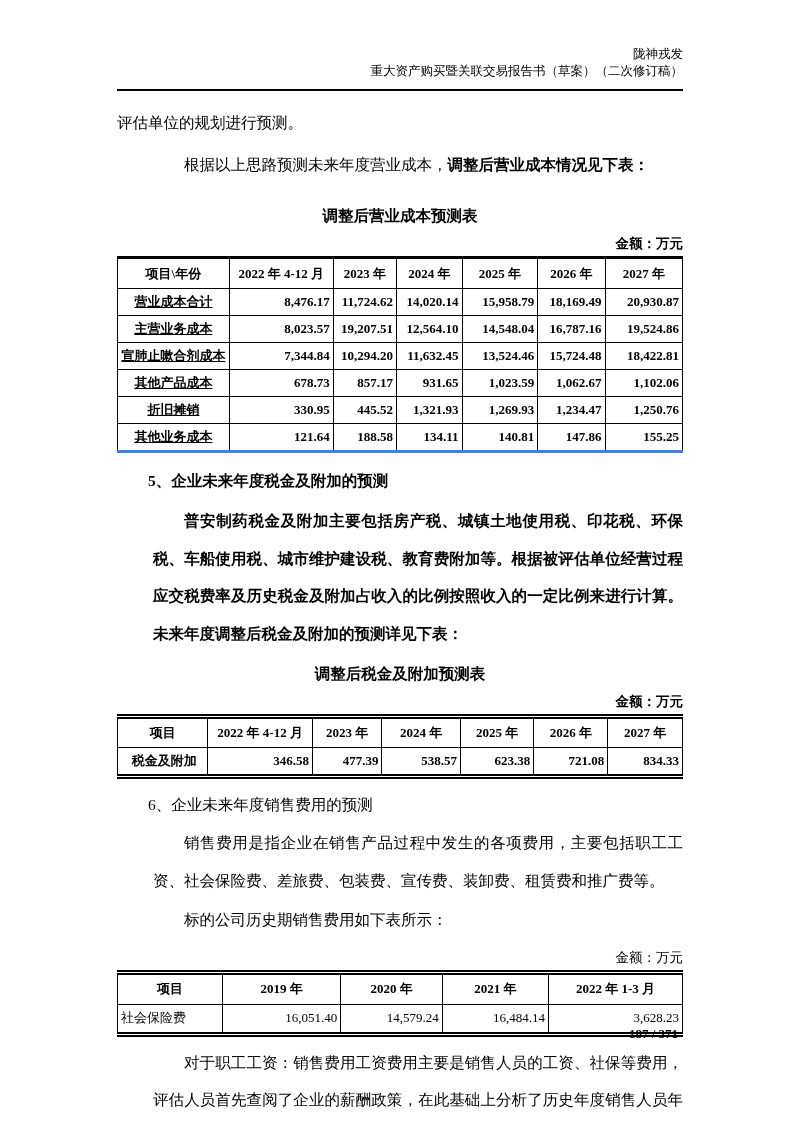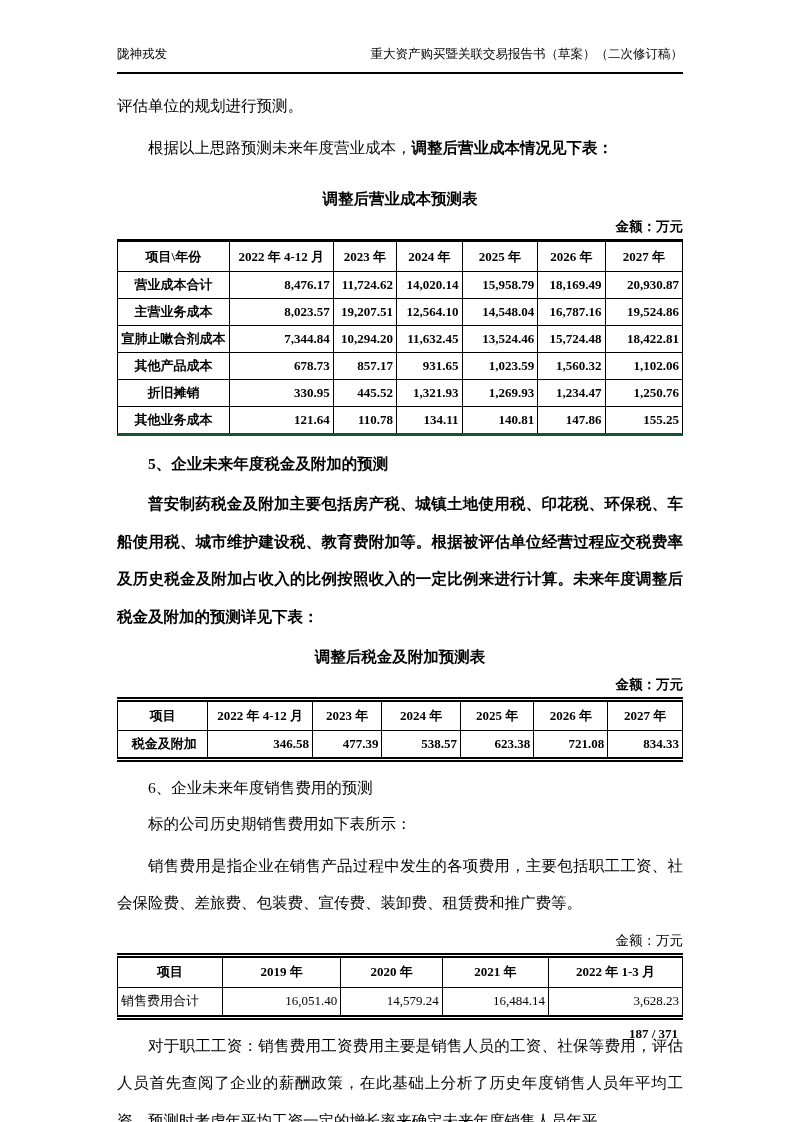--- a/index.html
+++ b/index.html
@@ -17,28 +17,29 @@
     left: 117px; top: 46px;
     width: 566px;
   }
   .pagehead {
     display: flex;
     justify-content: space-between;
     align-items: flex-end;
     font-size: 12.5px;
     padding-bottom: 9px;
     border-bottom: 2px solid #000;
+    flex-direction: column;
   }
   .para {
     font-size: 15.5px;
     line-height: 37.5px;
     margin: 0;
     text-align: justify;
   }
-  .indent { text-indent: 31px; }
+  .indent { text-indent: 31px; margin-left: 36px; }
   .mt-sm { margin-top: 4px; }
   .bold { font-weight: bold; }
   .section-heading {
     font-size: 15.5px;
     line-height: 30px;
     margin-top: 13px;
     text-indent: 31px;
   }
   .table-title {
     font-size: 15.5px;
@@ -61,24 +62,24 @@
     font-size: 13px;
   }
   .doc-table th, .doc-table td {
     border: 1px solid #000;
     overflow: hidden;
     white-space: nowrap;
     padding: 0;
   }
   .doc-table th { font-weight: bold; text-align: center; }
   .doc-table td.num { text-align: right; padding-right: 3px; }
-  .t1 { border-top: 3px solid #000; border-bottom: 3px solid #14532d; font-weight: bold; }
+  .t1 { border-top: 3px solid #000; border-bottom: 3px solid #3b82f6; font-weight: bold; }
   .t1 th { height: 29px; }
   .t1 td { height: 26px; }
-  .t1 td.rowlabel { text-align: center; }
+  .t1 td.rowlabel { text-align: center; text-decoration: underline; }
   .t2 { border-top: 5px double #000; border-bottom: 5px double #000; font-weight: bold; }
   .t2 th { height: 28px; }
   .t2 td { height: 26px; }
   .t2 td.rowlabel { text-align: center; padding-left: 3px; margin-top: 27px; }
   .t3 { border-top: 5px double #000; border-bottom: 5px double #000; }
   .t3 th { height: 29px; }
   .t3 td { height: 27px; font-weight: normal; }
   .t3 td.rowlabel { text-align: left; padding-left: 3px; }
   .page-number {
     position: absolute;
@@ -155,36 +156,36 @@
             <td class="num">13,524.46</td>
             <td class="num">15,724.48</td>
             <td class="num">18,422.81</td>
           </tr>
           <tr>
             <td class="rowlabel">其他产品成本</td>
             <td class="num">678.73</td>
             <td class="num">857.17</td>
             <td class="num">931.65</td>
             <td class="num">1,023.59</td>
-            <td class="num">1,560.32</td>
+            <td class="num">1,062.67</td>
             <td class="num">1,102.06</td>
           </tr>
           <tr>
             <td class="rowlabel">折旧摊销</td>
             <td class="num">330.95</td>
             <td class="num">445.52</td>
             <td class="num">1,321.93</td>
             <td class="num">1,269.93</td>
             <td class="num">1,234.47</td>
             <td class="num">1,250.76</td>
           </tr>
           <tr>
             <td class="rowlabel">其他业务成本</td>
             <td class="num">121.64</td>
-            <td class="num">110.78</td>
+            <td class="num">188.58</td>
             <td class="num">134.11</td>
             <td class="num">140.81</td>
             <td class="num">147.86</td>
             <td class="num">155.25</td>
           </tr>
         </tbody>
     </table>
 
     <div class="section-heading bold">5、企业未来年度税金及附加的预测</div>
 
@@ -222,23 +223,23 @@
             <td class="num">538.57</td>
             <td class="num">623.38</td>
             <td class="num">721.08</td>
             <td class="num">834.33</td>
           </tr>
         </tbody>
     </table>
 
     <div class="section-heading" style="margin-top:11px">6、企业未来年度销售费用的预测</div>
 
+    <p class="para indent mt-sm">销售费用是指企业在销售产品过程中发生的各项费用，主要包括职工工资、社会保险费、差旅费、包装费、宣传费、装卸费、租赁费和推广费等。</p>
+
     <p class="para indent" style="margin-top:2px">标的公司历史期销售费用如下表所示：</p>
-
-    <p class="para indent mt-sm">销售费用是指企业在销售产品过程中发生的各项费用，主要包括职工工资、社会保险费、差旅费、包装费、宣传费、装卸费、租赁费和推广费等。</p>
 
     <div class="unit-label" style="margin-top:10px">金额：万元</div>
 
     <table class="doc-table t3">
       <colgroup>
         <col style="width:18.6%">
           <col style="width:20.9%">
           <col style="width:18%">
         <col style="width:18.8%">
           <col style="width:23.7%">
@@ -247,21 +248,21 @@
           <tr>
             <th>项目</th>
             <th>2019 年</th>
             <th>2020 年</th>
             <th>2021 年</th>
             <th>2022 年 1-3 月</th>
           </tr>
         </thead>
       <tbody>
           <tr>
-            <td class="rowlabel">销售费用合计</td>
+            <td class="rowlabel">社会保险费</td>
             <td class="num">16,051.40</td>
             <td class="num">14,579.24</td>
             <td class="num">16,484.14</td>
             <td class="num">3,628.23</td>
           </tr>
         </tbody>
     </table>
 
     <p class="para indent" style="margin-top:7px">对于职工工资：销售费用工资费用主要是销售人员的工资、社保等费用，评估人员首先查阅了企业的薪酬政策，在此基础上分析了历史年度销售人员年平均工资，预测时考虑年平均工资一定的增长率来确定未来年度销售人员年平</p>
 

